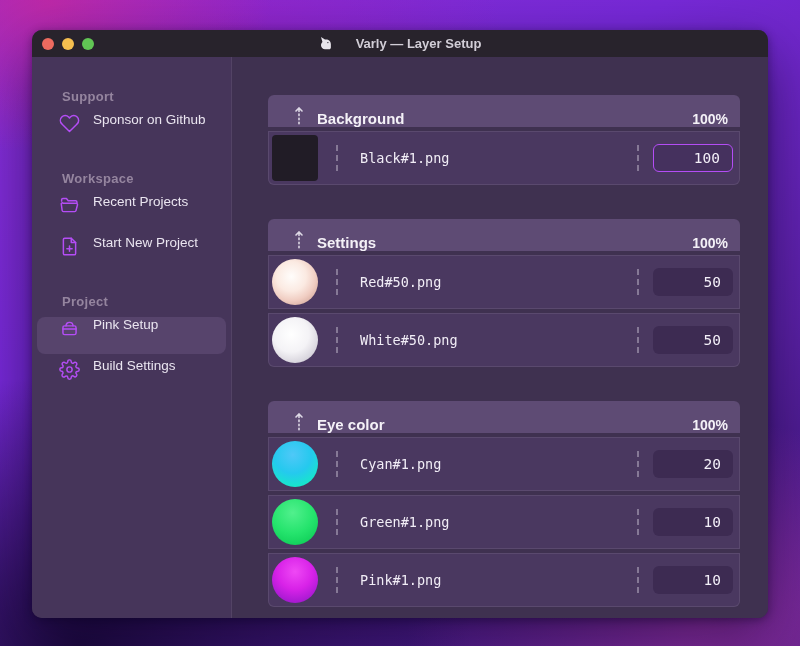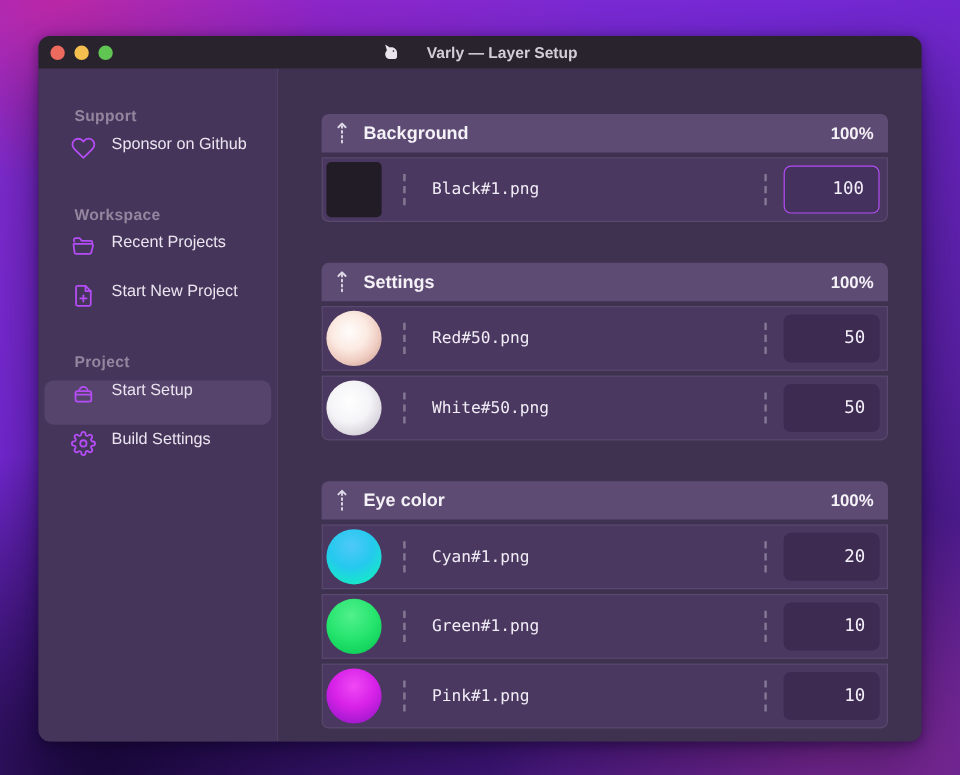--- a/index.html
+++ b/index.html
@@ -53,21 +53,21 @@
   }
   .side-item.selected{ background:#57446c; }
   .side-item .ic{ display:flex; width:22px; height:22px; align-items:center; justify-content:center; }
   .side-item svg{ stroke:#b44df5; fill:none; stroke-width:1.7; stroke-linecap:round; stroke-linejoin:round; }
 
   .main{ flex:1; background:#3f3150; padding:38px 28px 0 36px; overflow:hidden; }
 
   .group{ margin-bottom:34px; }
   .group-header{
     height:32px; background:#5e4b74; border-radius:6px 6px 0 0;
-    display:flex; align-items:center; padding:0 12px 0 10px; gap:11px;
+    display:flex; align-items:flex-end; padding:0 12px 0 24px; gap:11px;
   }
   .group-name{ font-size:15px; font-weight:700; color:#f4f1f7; }
   .group-weight{ margin-left:auto; font-size:14px; font-weight:700; color:#f4f1f7; }
   .drag{ display:flex; align-items:center; cursor:grab; padding:2px; }
 
   .row{
     margin-top:4px; height:54px; background:#4a3860;
     border:1px solid rgba(255,255,255,.09);
     display:flex; align-items:center; padding:0 6px 0 3px; gap:0;
   }
@@ -81,21 +81,21 @@
   .thumb.green-sphere{ background:radial-gradient(circle at 45% 30%, #51f08d 0%, #25e46d 50%, #0ccb55 90%); }
   .thumb.pink-sphere{ background:radial-gradient(circle at 50% 32%, #ef48f5 0%, #d822e8 45%, #9416c9 92%); }
 
   .vdash{ height:26px; border-left:2px dashed rgba(233,228,240,.38); margin:0 0 0 18px; }
   .filename{
     font-family:"DejaVu Sans Mono","Liberation Mono",monospace;
     font-size:13.5px; color:#f1edf6; margin-left:22px;
   }
   .spacer{ flex:1; }
   .weight-input{
-    width:80px; height:40px; margin-left:14px;
+    width:80px; height:28px; margin-left:14px;
     background:#3d2b52; border:none; border-radius:6px;
     color:#f3eff8; font-family:"DejaVu Sans Mono","Liberation Mono",monospace;
     font-size:14.5px; text-align:right; padding-right:12px;
   }
   .weight-input.focused{ border:1.5px solid #b44df5; background:#45315e; }
 </style>
 </head>
 <body>
 
 <div class="desktop">
@@ -161,21 +161,21 @@
         <div class="section-label">Project</div>
 
         <div class="side-item selected">
           <span class="ic">
             <svg width="21" height="21" viewBox="0 0 24 24">
                 <path d="M8 9c0-2.3 1.8-4 4-4s4 1.7 4 4"></path>
                 <rect x="4.5" y="9" width="15" height="10" rx="2"></rect>
                 <line x1="4.5" y1="12.5" x2="19.5" y2="12.5"></line>
               </svg>
           </span>
-          <span>Start Setup</span>
+          <span>Pink Setup</span>
         </div>
 
         <div class="side-item">
           <span class="ic">
             <svg width="21" height="21" viewBox="0 0 24 24">
                 <circle cx="12" cy="12" r="3"></circle>
                 <path d="M19.4 15a1.7 1.7 0 0 0 .3 1.8l.1.1a2 2 0 1 1-2.9 2.9l-.1-.1a1.7 1.7 0 0 0-1.8-.3 1.7 1.7 0 0 0-1 1.5v.2a2 2 0 1 1-4 0V21a1.7 1.7 0 0 0-1.1-1.5 1.7 1.7 0 0 0-1.8.3l-.1.1a2 2 0 1 1-2.9-2.9l.1-.1a1.7 1.7 0 0 0 .3-1.8 1.7 1.7 0 0 0-1.5-1H3a2 2 0 1 1 0-4h.2A1.7 1.7 0 0 0 4.6 9a1.7 1.7 0 0 0-.3-1.8l-.1-.1a2 2 0 1 1 2.9-2.9l.1.1a1.7 1.7 0 0 0 1.8.3H9a1.7 1.7 0 0 0 1-1.5V3a2 2 0 1 1 4 0v.2a1.7 1.7 0 0 0 1 1.5 1.7 1.7 0 0 0 1.8-.3l.1-.1a2 2 0 1 1 2.9 2.9l-.1.1a1.7 1.7 0 0 0-.3 1.8v.1a1.7 1.7 0 0 0 1.5 1h.2a2 2 0 1 1 0 4H21a1.7 1.7 0 0 0-1.6.8z"></path>
               </svg>
           </span>
           <span>Build Settings</span>

